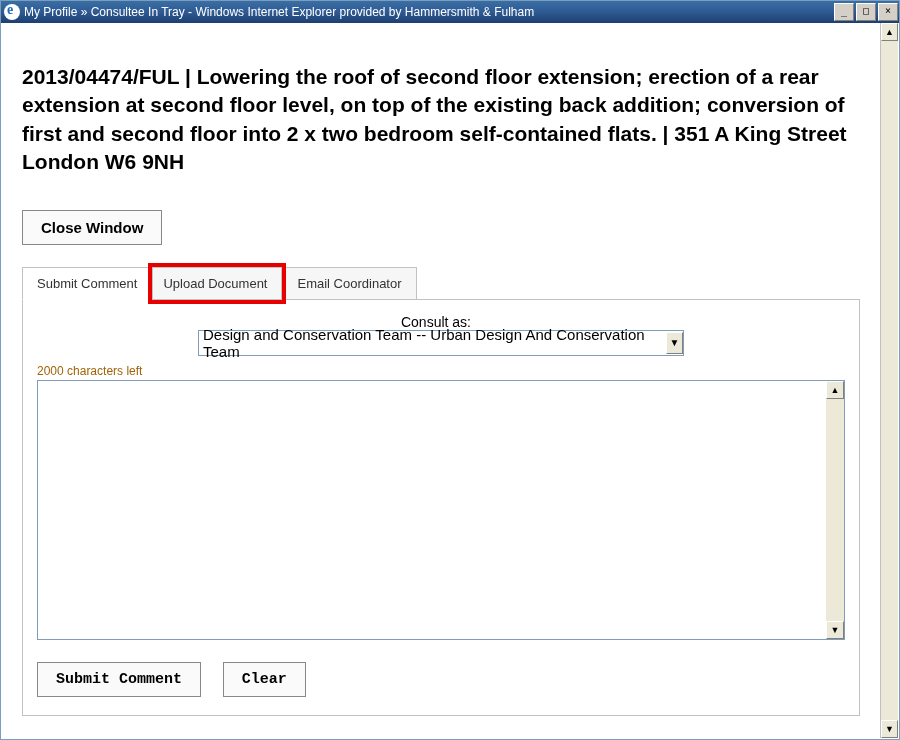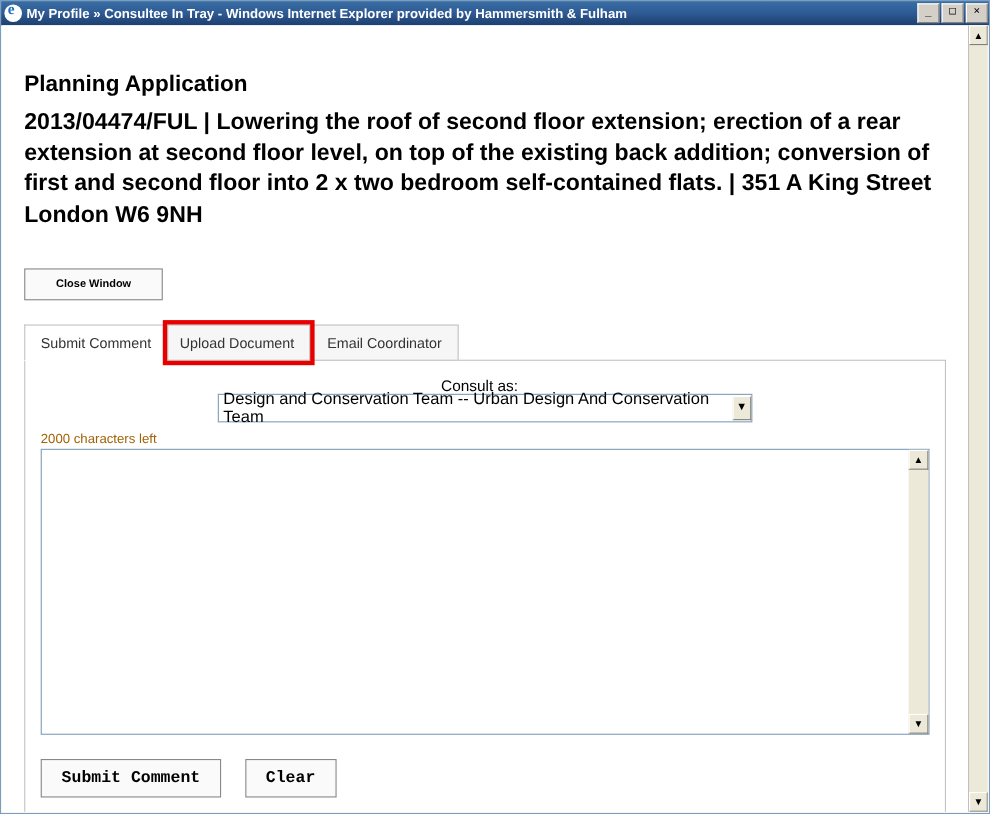--- a/index.html
+++ b/index.html
@@ -39,21 +39,21 @@
     content: "e";
     position: absolute;
     left: 3px;
     top: -2px;
     color: #1a6fbf;
     font-weight: bold;
     font-size: 14px;
     font-family: Georgia, serif;
   }
   .titlebar .title-text {
-    font-weight: bold;
+    font-weight: normal;
     font-family: Tahoma, sans-serif;
   }
   .titlebar .spacer { flex: 1; }
   .winbtn {
     width: 20px;
     height: 18px;
     background: #d4d0c8;
     border: 1px solid #808080;
     border-top-color: #fff;
     border-left-color: #fff;
@@ -107,23 +107,23 @@
     margin-bottom: 6px;
   }
   .detail {
     font-size: 21px;
     font-weight: bold;
     line-height: 1.35;
     margin-bottom: 34px;
   }
   .close-btn {
     display: inline-block;
-    padding: 8px 28px;
-    font-weight: bold;
-    font-size: 10px;
+    padding: 8px 18px;
+    font-weight: bold;
+    font-size: 15px;
     background: #fafafa;
     border: 1px solid #888;
     margin-bottom: 22px;
   }
   .tabs-row {
     display: flex;
     align-items: flex-end;
     font-size: 13px;
     position: relative;
     z-index: 2;
@@ -260,21 +260,20 @@
 
   <div class="content-area">
 
     <div class="vscroll">
       <div class="arrow up">▲</div>
       <div class="arrow down">▼</div>
     </div>
 
     <div class="page">
 
-      <div class="heading">Planning Application</div>
       <div class="detail">2013/04474/FUL   |   Lowering the roof of second floor extension; erection of a rear extension at second floor level, on top of the existing back addition; conversion of first and second floor into 2 x two bedroom self-contained flats.   |    351 A King Street London W6 9NH</div>
 
       <div class="close-btn">Close Window</div>
 
       <div class="tabs-row">
         <div class="tab active">
           <span>Submit Comment</span>
         </div>
         <div class="tab highlight-box">
           <span>Upload Document</span>

